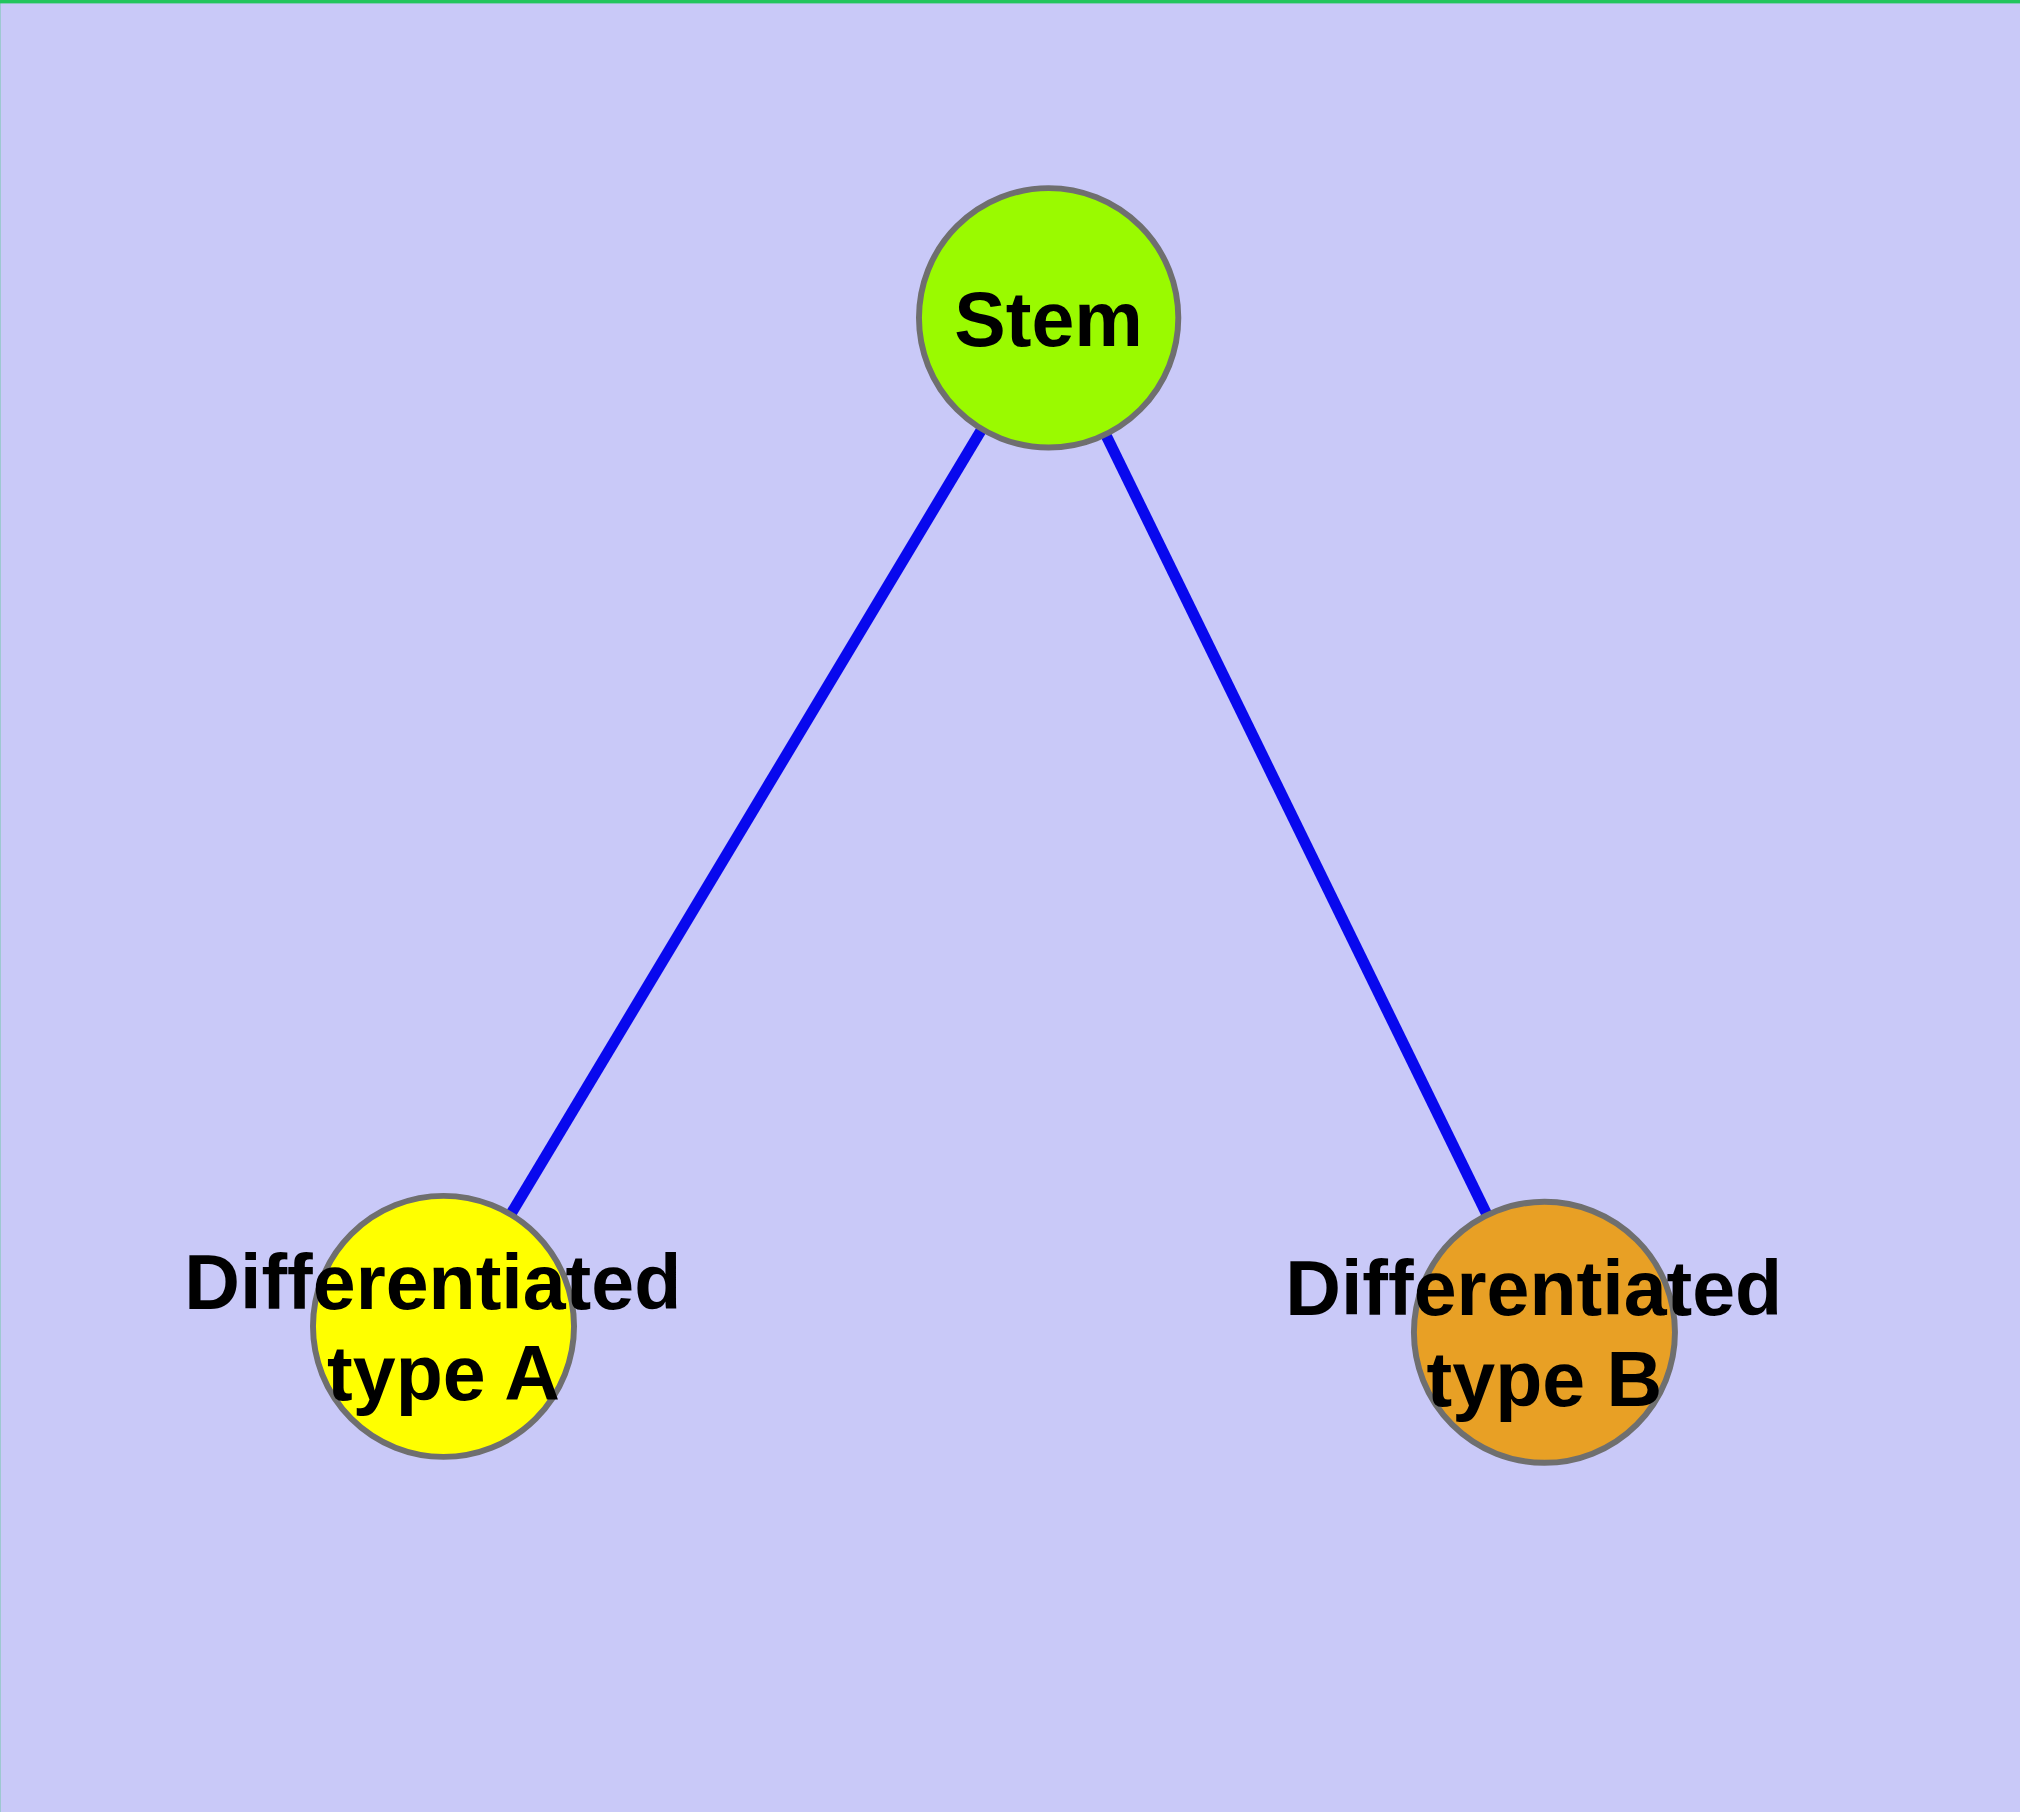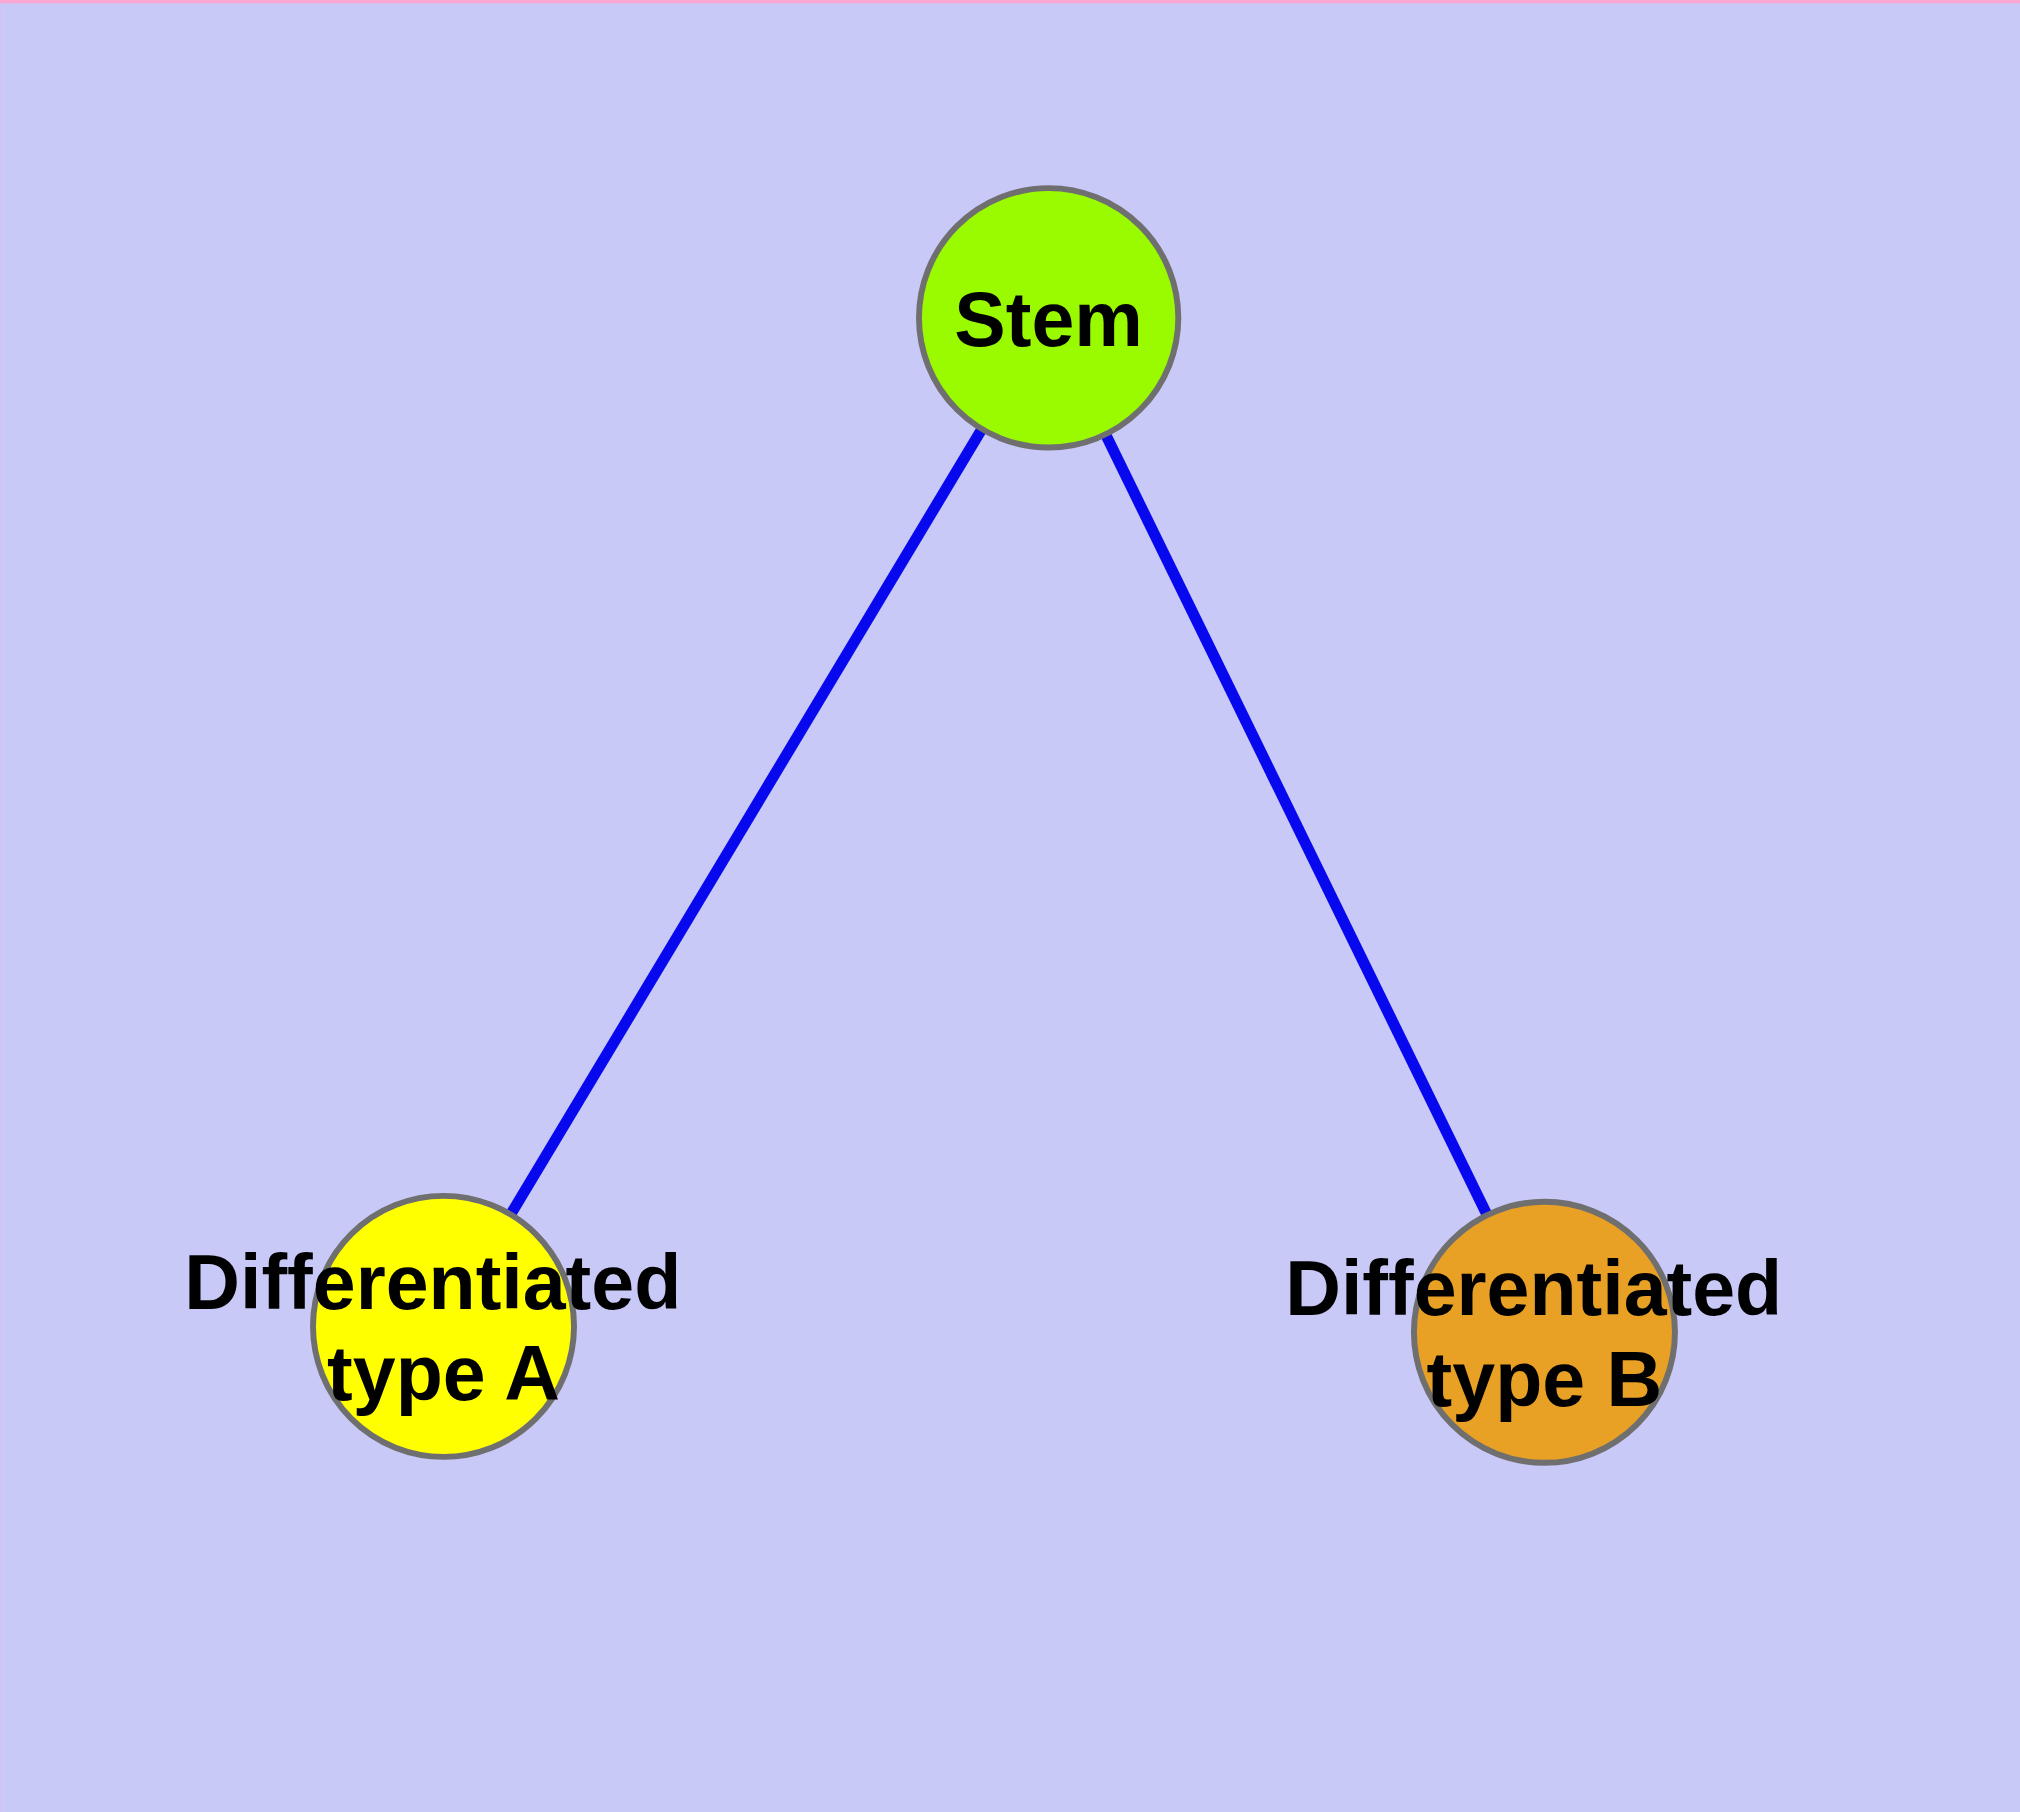--- a/index.html
+++ b/index.html
@@ -5,21 +5,21 @@
   html, body {
     margin: 0;
     padding: 0;
     background: #ffffff;
     font-family: "Liberation Sans", "DejaVu Sans", sans-serif;
   }
   #stage {
     position: relative;
     width: 2021px;
     height: 1812px;
-    background: #f9a8d4;
+    background: #22c55e;
     overflow: hidden;
   }
   #graph-svg {
     position: absolute;
     inset: 0;
     width: 100%;
     height: 100%;
     display: block;
   }
   .node-label {

